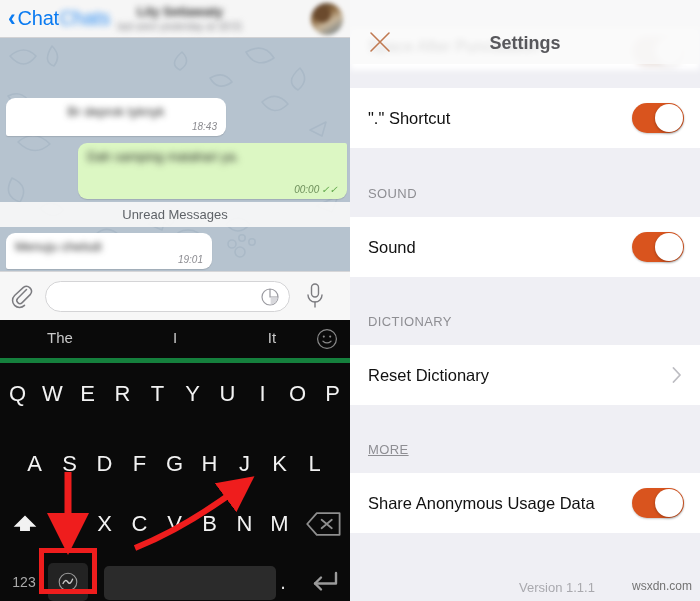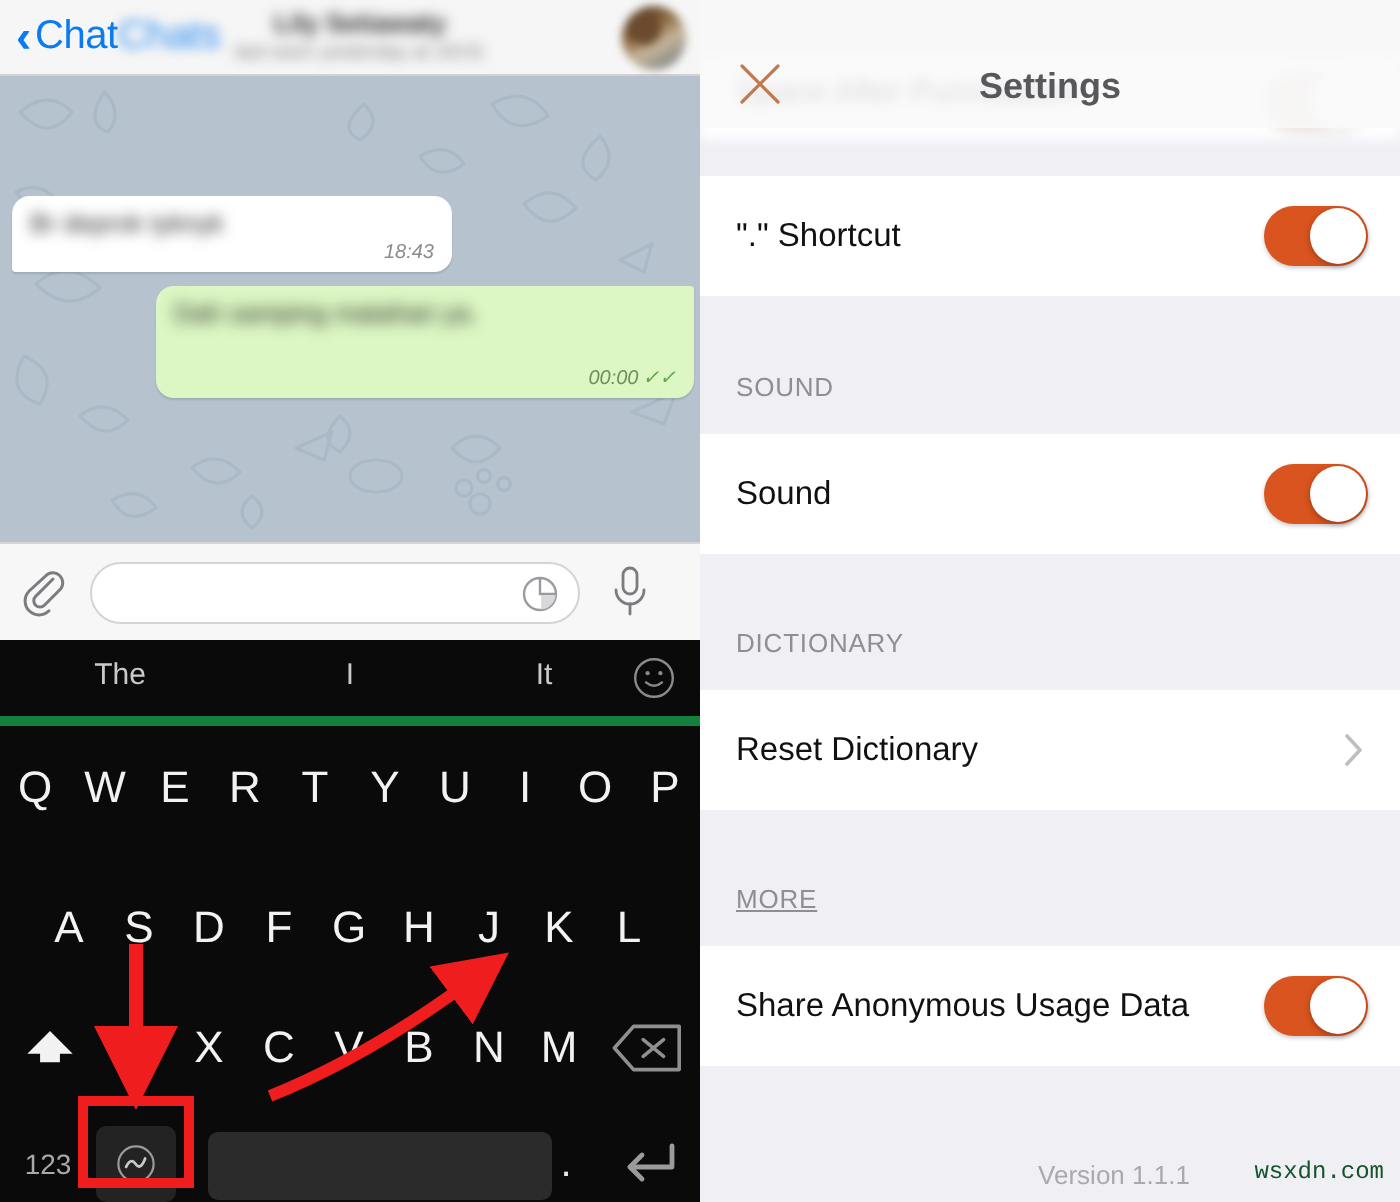--- a/index.html
+++ b/index.html
@@ -65,21 +65,21 @@
     position:absolute;right:9px;bottom:3px;
   }
   .bubble.out{background:#dcf7c3;}
   .bubble.in{background:#fff;}
   .bubble.in .btime{color:#8b8b90;filter:none;font-style:italic;}
   .bubble.in .btxt{color:#2a2a2a;}
   .ticks{color:#62a84b;font-size:10px;margin-left:2px;}
 
   .b1{left:63px;top:2px;width:284px;height:56px;border-top-right-radius:2px;}
   .b1 .btxt{filter:blur(3.6px);padding-right:4px;}
-  .b2{left:6px;top:60px;width:220px;height:38px;border-bottom-left-radius:2px;}
+  .b2{left:6px;top:60px;width:220px;height:38px;border-bottom-left-radius:2px;text-align:center;}
   .b3{left:78px;top:105px;width:269px;height:56px;border-top-right-radius:2px;}
   .b3 .btxt{filter:blur(3.6px);}
 
   .unread-bar{
     position:absolute;left:0;top:164px;width:350px;height:25px;
     background:rgba(247,247,247,.93);
     display:flex;align-items:center;justify-content:center;
     font-size:13px;color:#5f6368;
   }
   .b4{left:6px;top:195px;width:206px;height:36px;border-bottom-left-radius:2px;}
@@ -195,22 +195,22 @@
   .toggle .knob{
     position:absolute;right:1px;top:1px;width:28px;height:28px;border-radius:50%;
     background:#fff;box-shadow:0 1px 3px rgba(0,0,0,.3);
   }
   .chev{position:absolute;right:18px;width:10px;height:16px;}
   .version{
     position:absolute;left:0;width:350px;text-align:center;
     font-size:13px;color:#a9a9ae;
   }
   .watermark{
-    position:absolute;right:8px;bottom:8px;font-size:12px;color:#14532d;
-    font-family:Liberation Mono, monospace;
+    position:absolute;right:8px;bottom:8px;font-size:12px;color:#737373;
+    font-family:Liberation Sans, sans-serif;
   }
 </style>
 </head>
 <body>
 
 <div class="screen">
 
   <div class="left-pane">
 
     <div class="chat-header">
@@ -266,21 +266,26 @@
       <div class="bubble in b2">
         <span class="btxt">Br deprok tyknyk</span>
         <span class="btime">18:43</span>
       </div>
 
       <div class="bubble out b3">
         <span class="btxt">Dah samping matahari ya.</span>
         <span class="btime"><span>00:00</span><span class="ticks">✓✓</span></span>
       </div>
 
-
+      <div class="unread-bar">Unread Messages</div>
+
+      <div class="bubble in b4">
+        <span class="btxt">Menuju chelsdi</span>
+        <span class="btime">19:01</span>
+      </div>
     </div>
 
     <div class="input-bar">
       <svg class="clip-icon" viewBox="0 0 24 26">
         <path d="M16.5 6.5 L7.8 15.2 a3.1 3.1 0 0 0 4.4 4.4 l8.2-8.2 a5 5 0 0 0-7-7 L4.6 12.5 a7 7 0 0 0 9.9 9.9" fill="none" stroke="#7c7c80" stroke-width="1.5" stroke-linecap="round"></path>
       </svg>
 
       <div class="msg-field">
         <svg class="sticker-icon" viewBox="0 0 18 18">
           <path d="M9 1 a8 8 0 1 1 -8 8 a8 8 0 0 1 8 -8 z M9 1 l0 8 l8 0" fill="none" stroke="#9a9aa0" stroke-width="1.2"></path>

